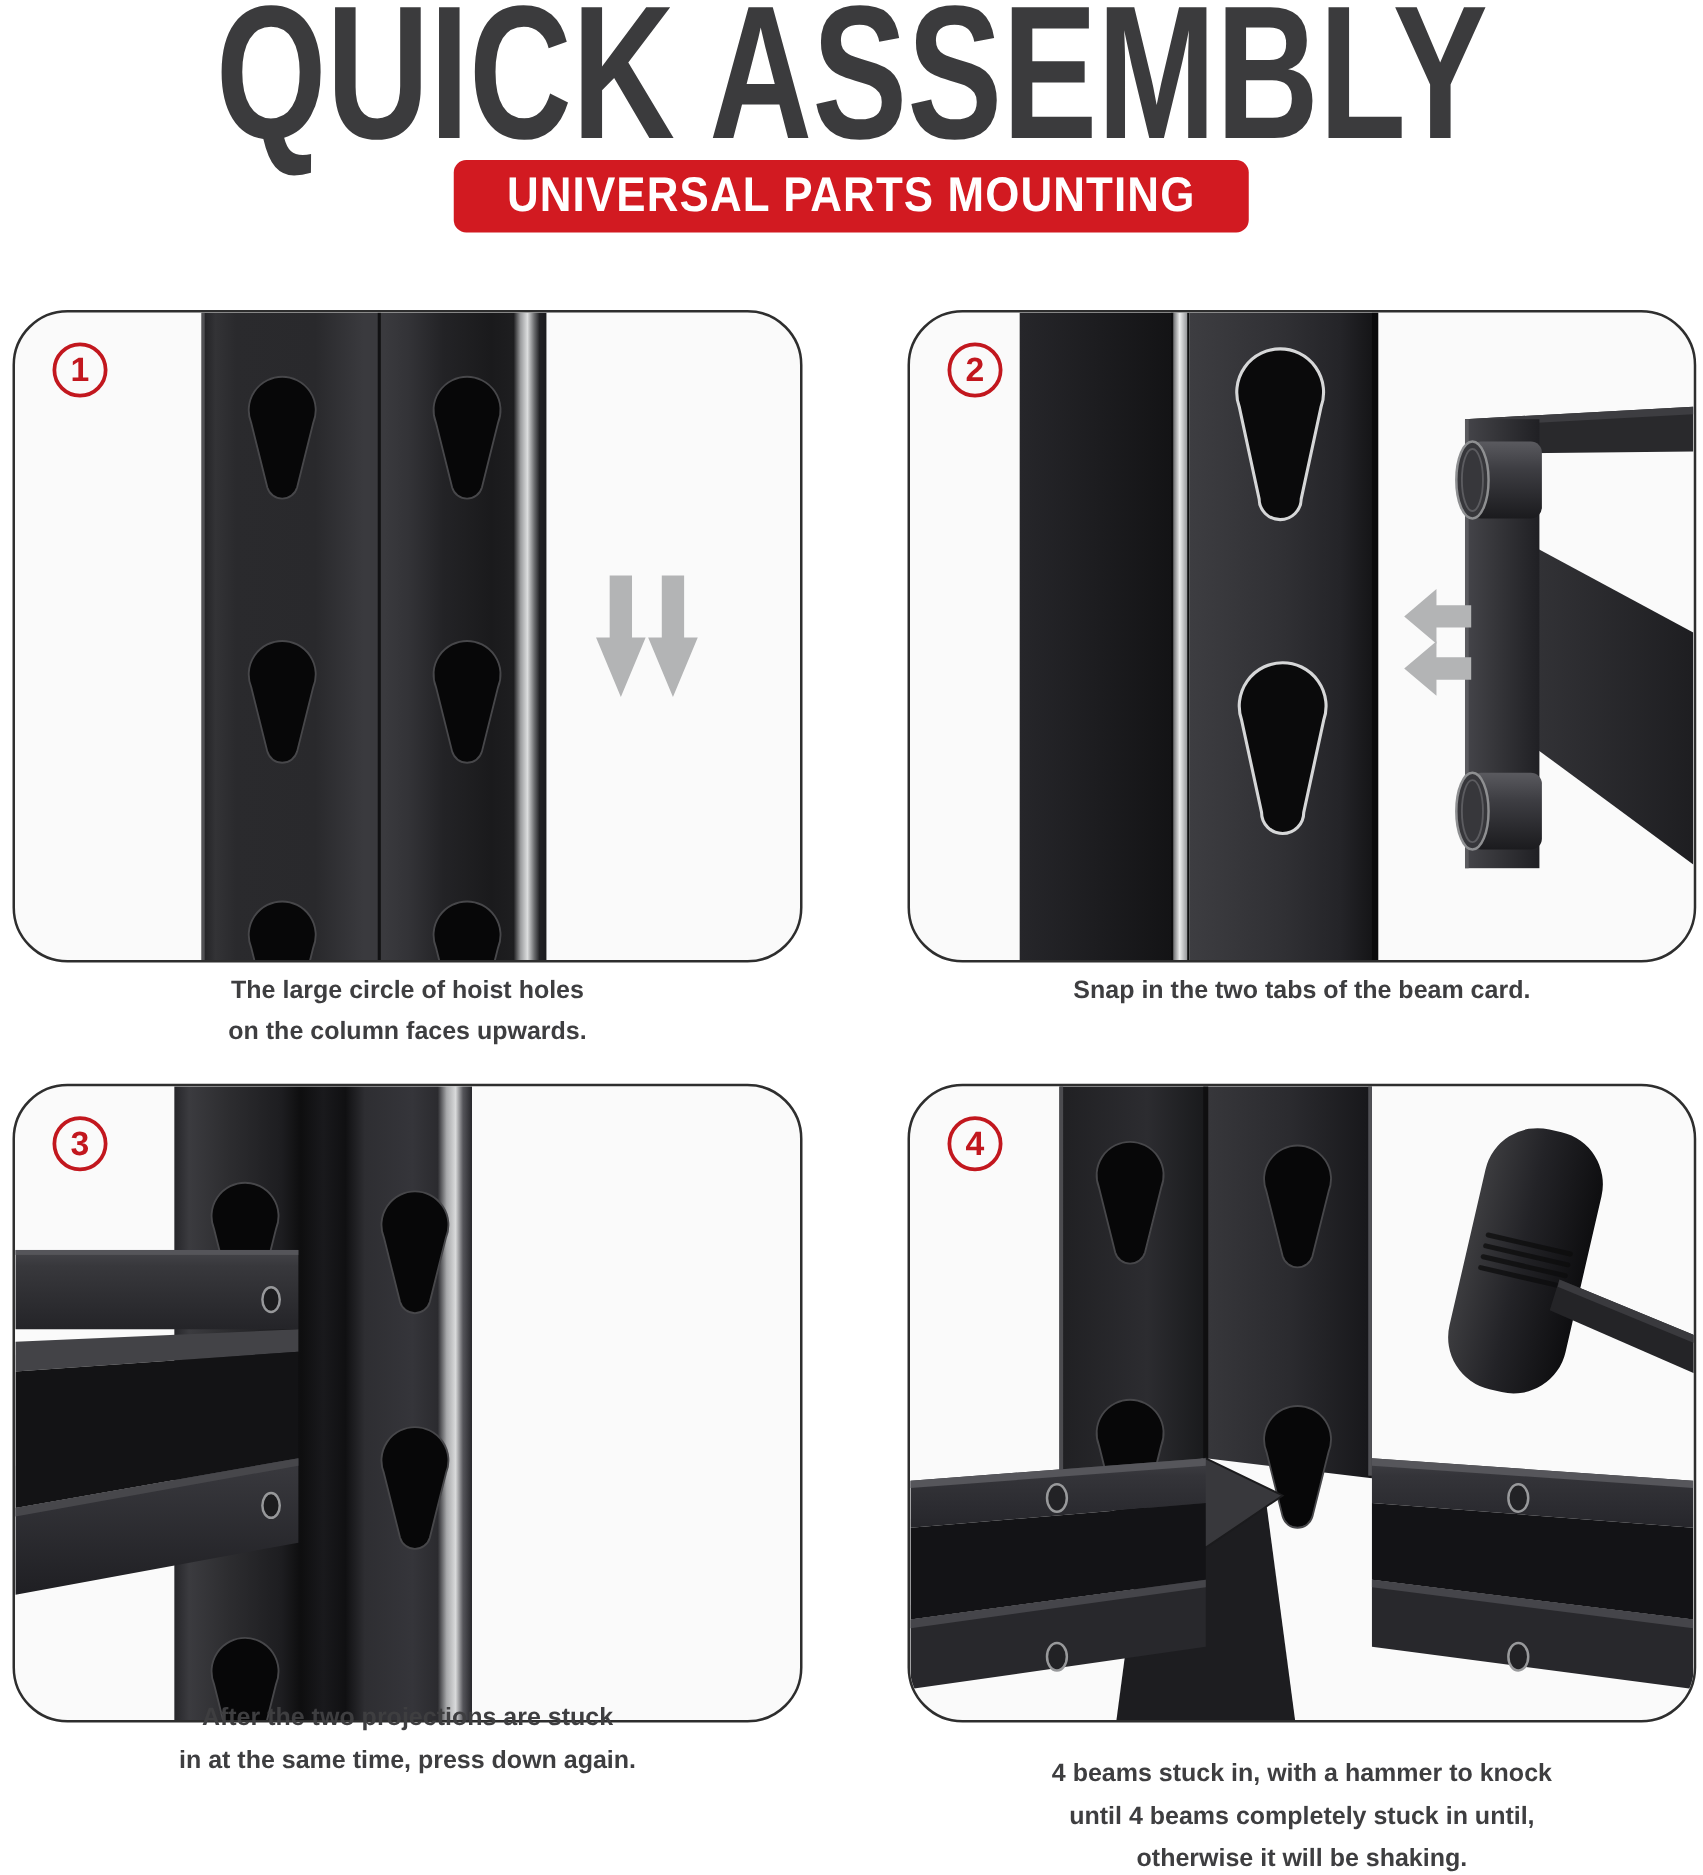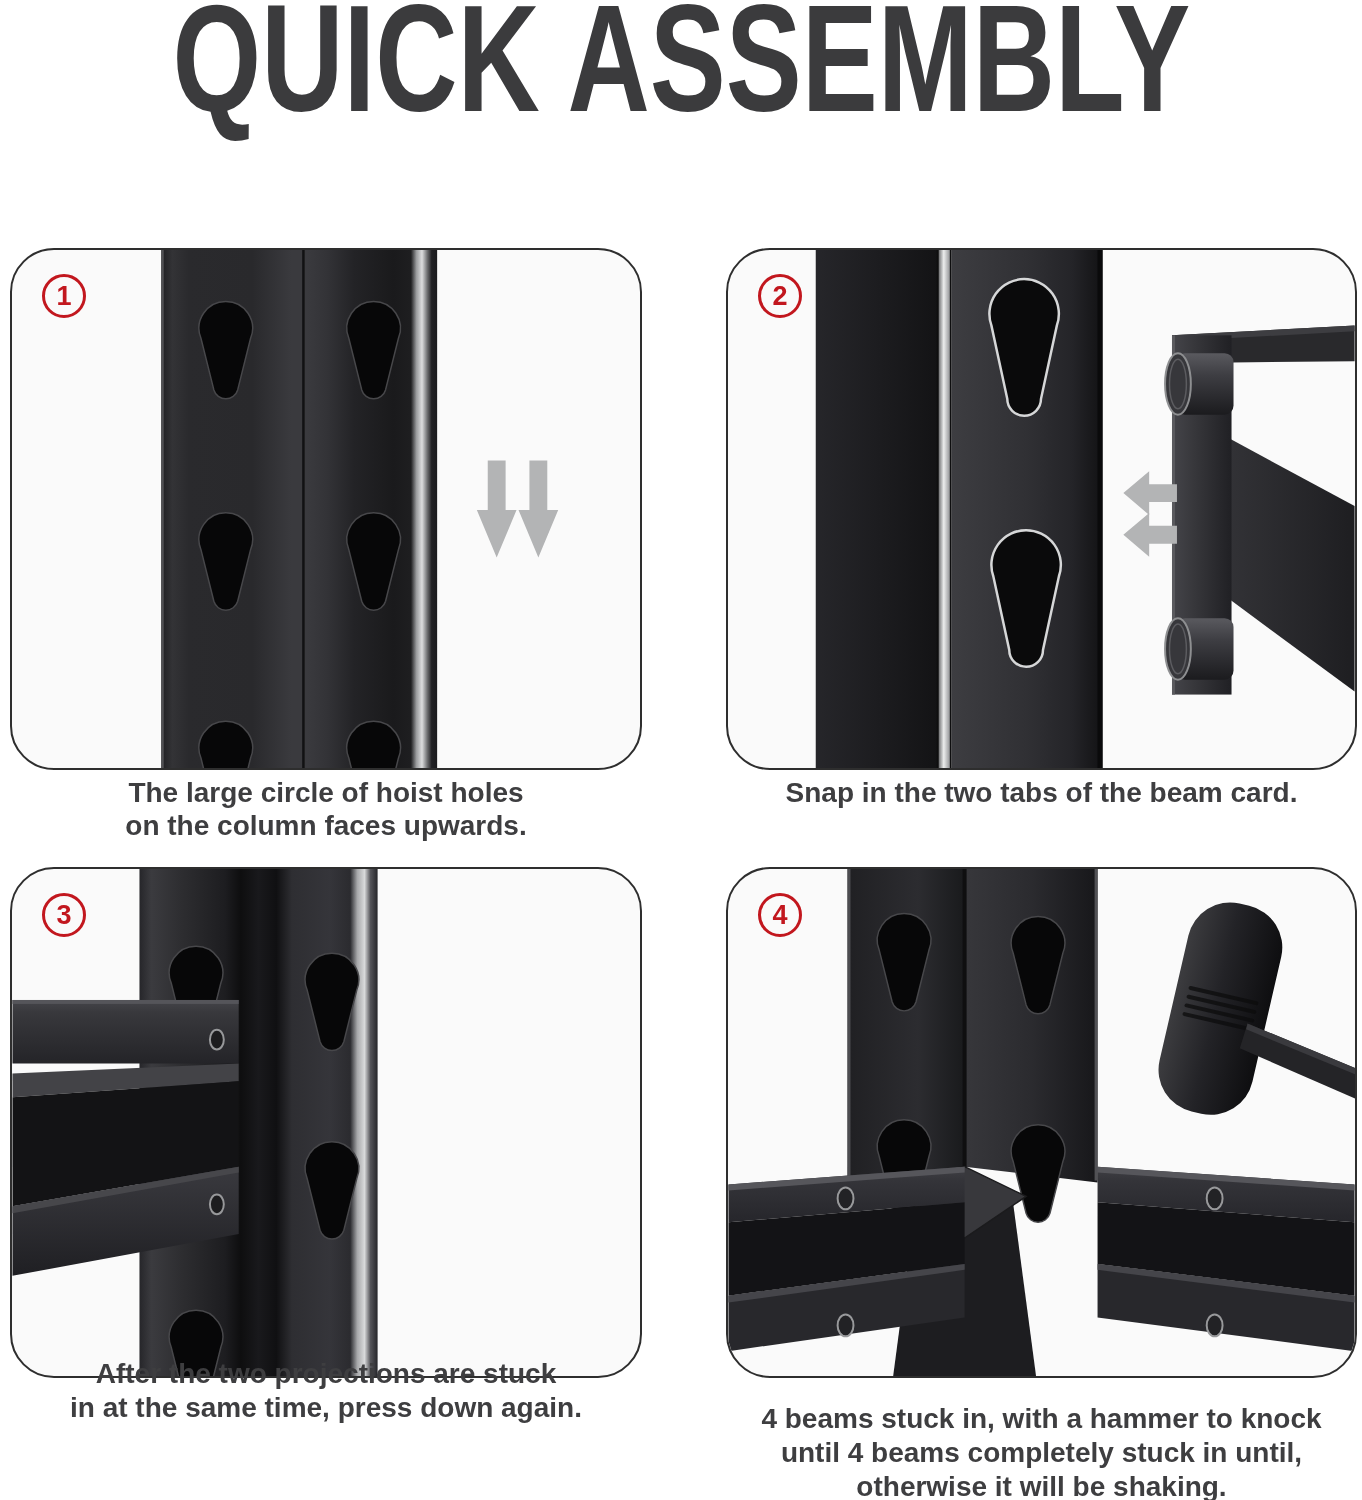--- a/index.html
+++ b/index.html
@@ -75,40 +75,43 @@
     font-size:27px;
     font-weight:bold;
     display:flex;
     align-items:center;
     justify-content:center;
     background:transparent;
   }
   .caption{
     position:absolute;
     text-align:center;
-    font-size:28px;
+    font-size:20px;
     font-weight:bold;
     color:#3e3e40;
     line-height:33px;
     white-space:pre-line;
   }
   #cap1{left:10px;  top:776px;  width:632px;}
   #cap2{left:726px; top:776px;  width:631px;}
   #cap3{left:10px;  top:1357px; width:632px; line-height:34px;}
   #cap4{left:726px; top:1402px; width:631px; line-height:34px;}
 </style>
 </head>
 <body>
 
 <div class="page">
 
   <div class="title">
     <span>QUICK ASSEMBLY</span>
   </div>
 
+  <div class="banner">
+    <span>UNIVERSAL PARTS MOUNTING</span>
+  </div>
 
   <div class="panel" id="panel1">
     <svg viewBox="0 0 632 522" aria-hidden="true">
       <defs>
         <linearGradient id="g1col" x1="0" y1="0" x2="1" y2="0">
           <stop offset="0" stop-color="#1f1f22"></stop>
             <stop offset="0.04" stop-color="#333336"></stop>
           <stop offset="0.10" stop-color="#2a2a2d"></stop>
             <stop offset="0.33" stop-color="#29292c"></stop>
           <stop offset="0.47" stop-color="#3a3a3e"></stop>

